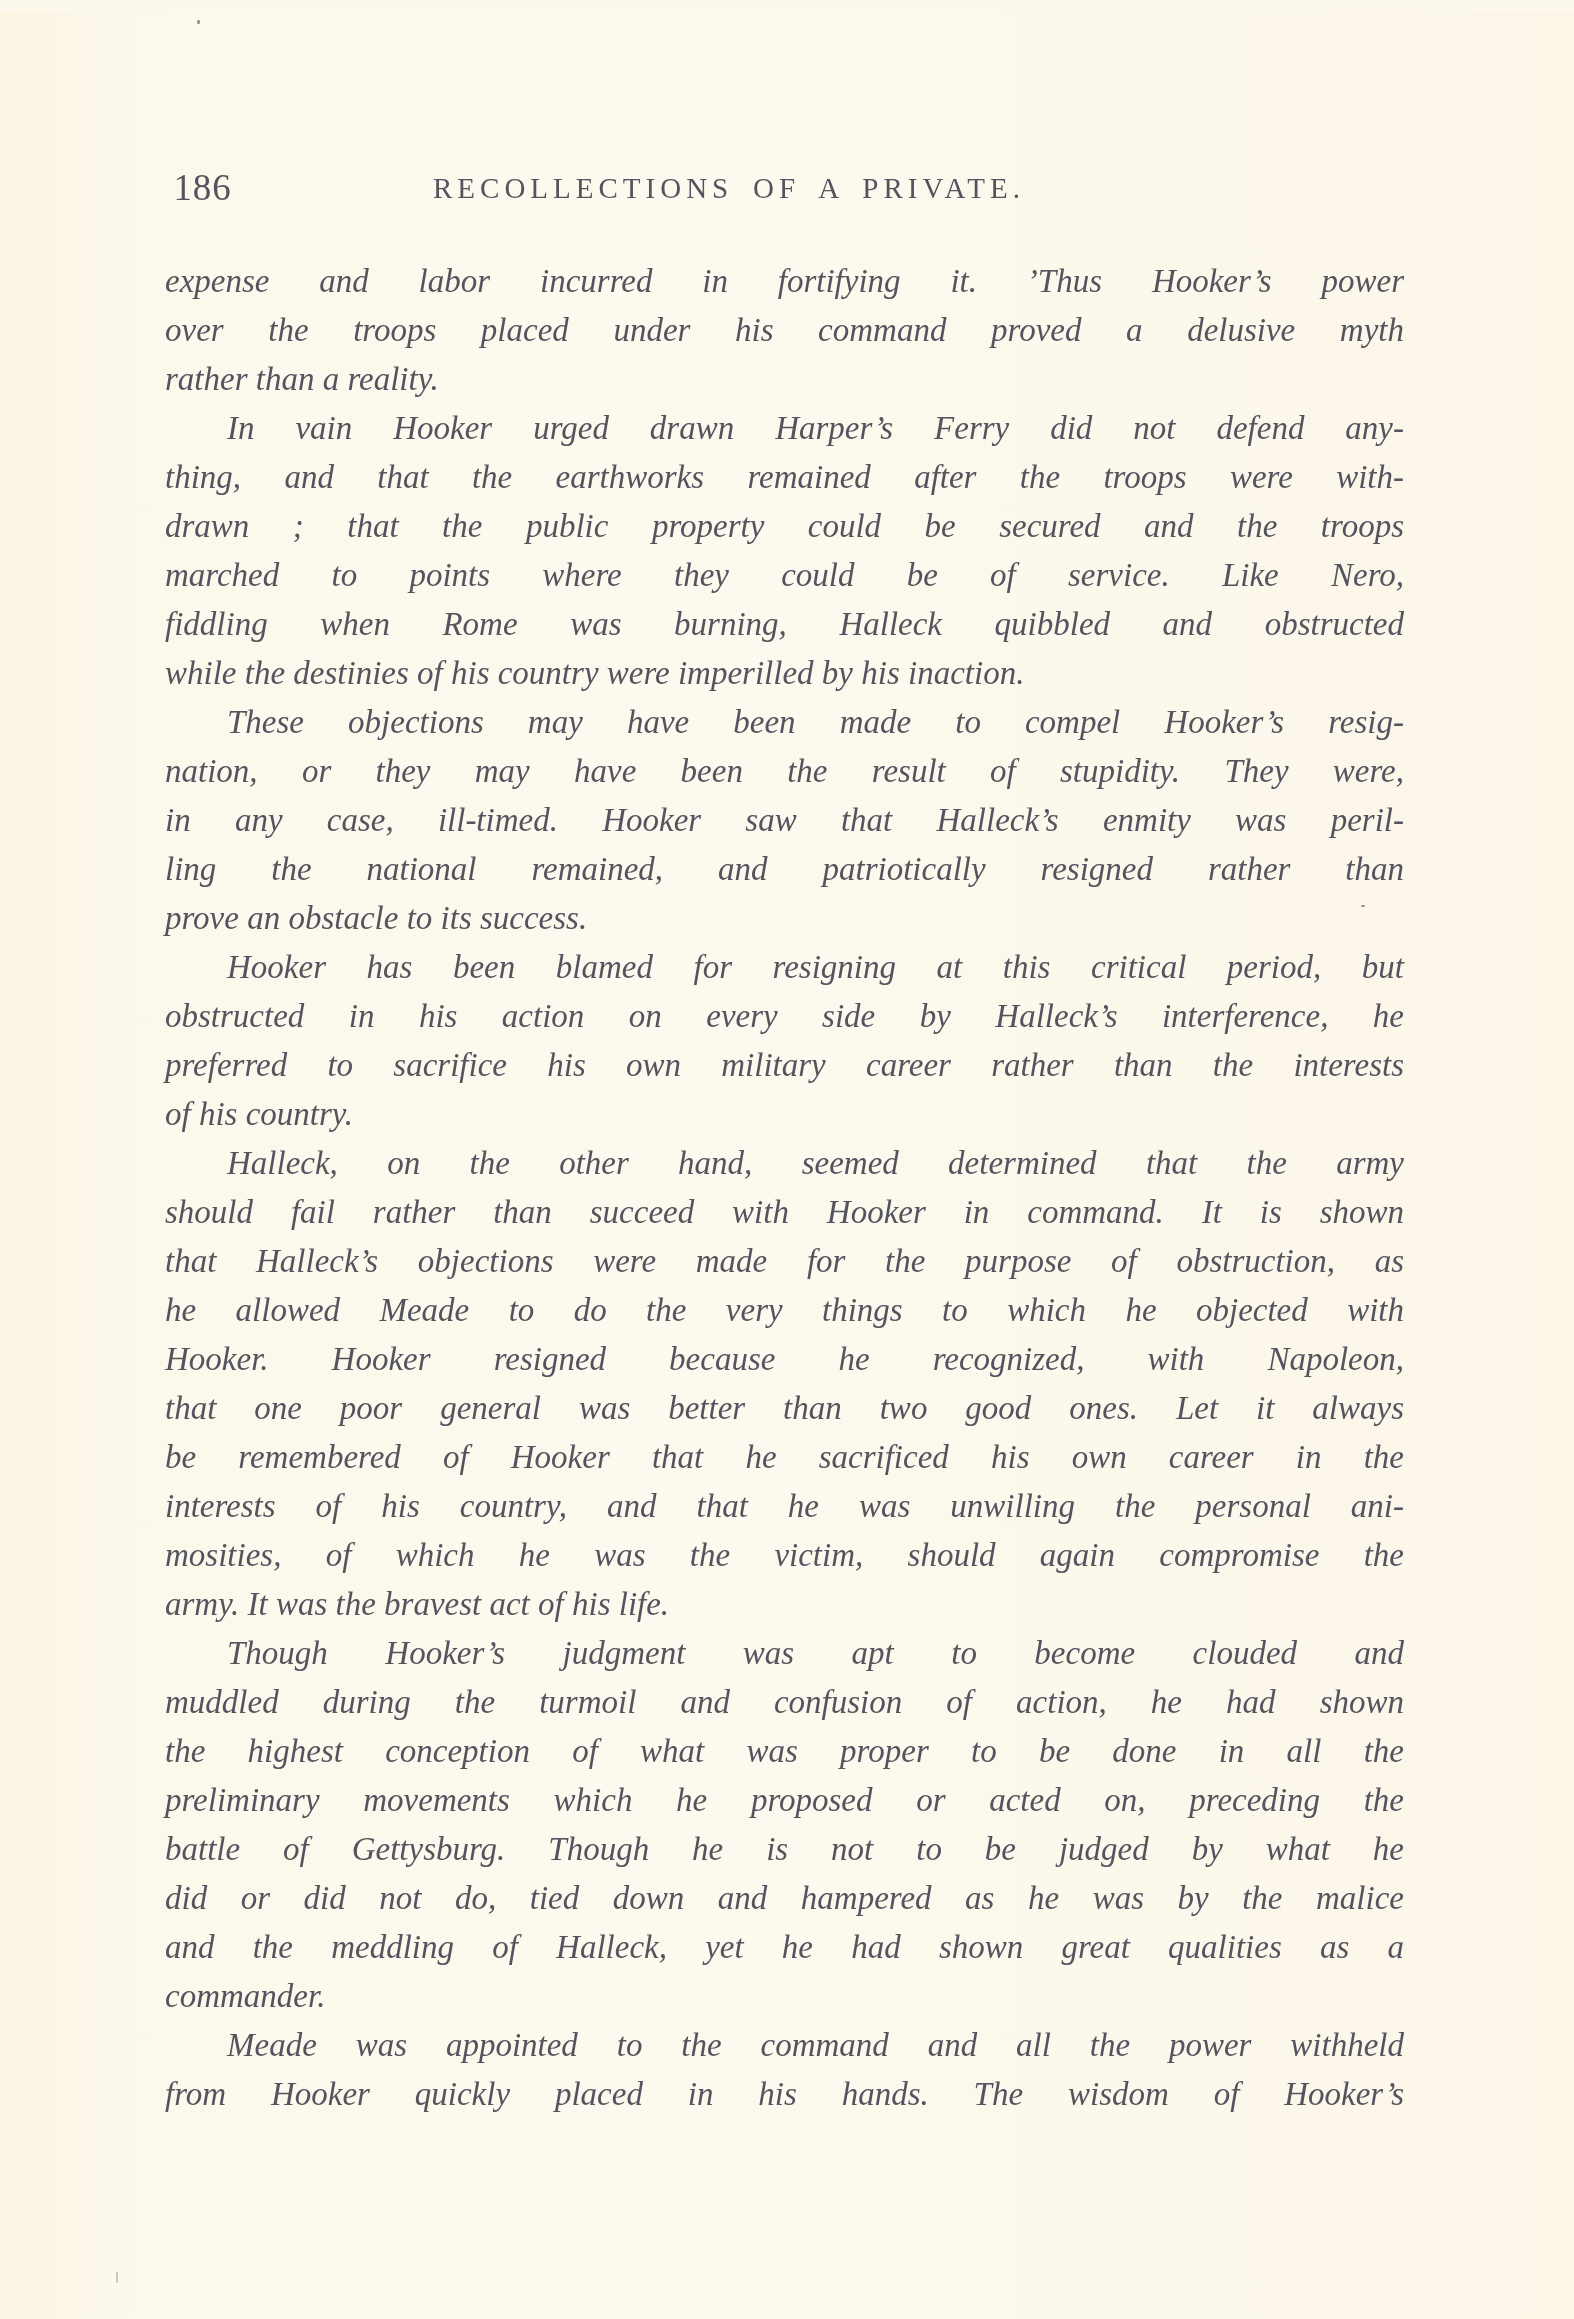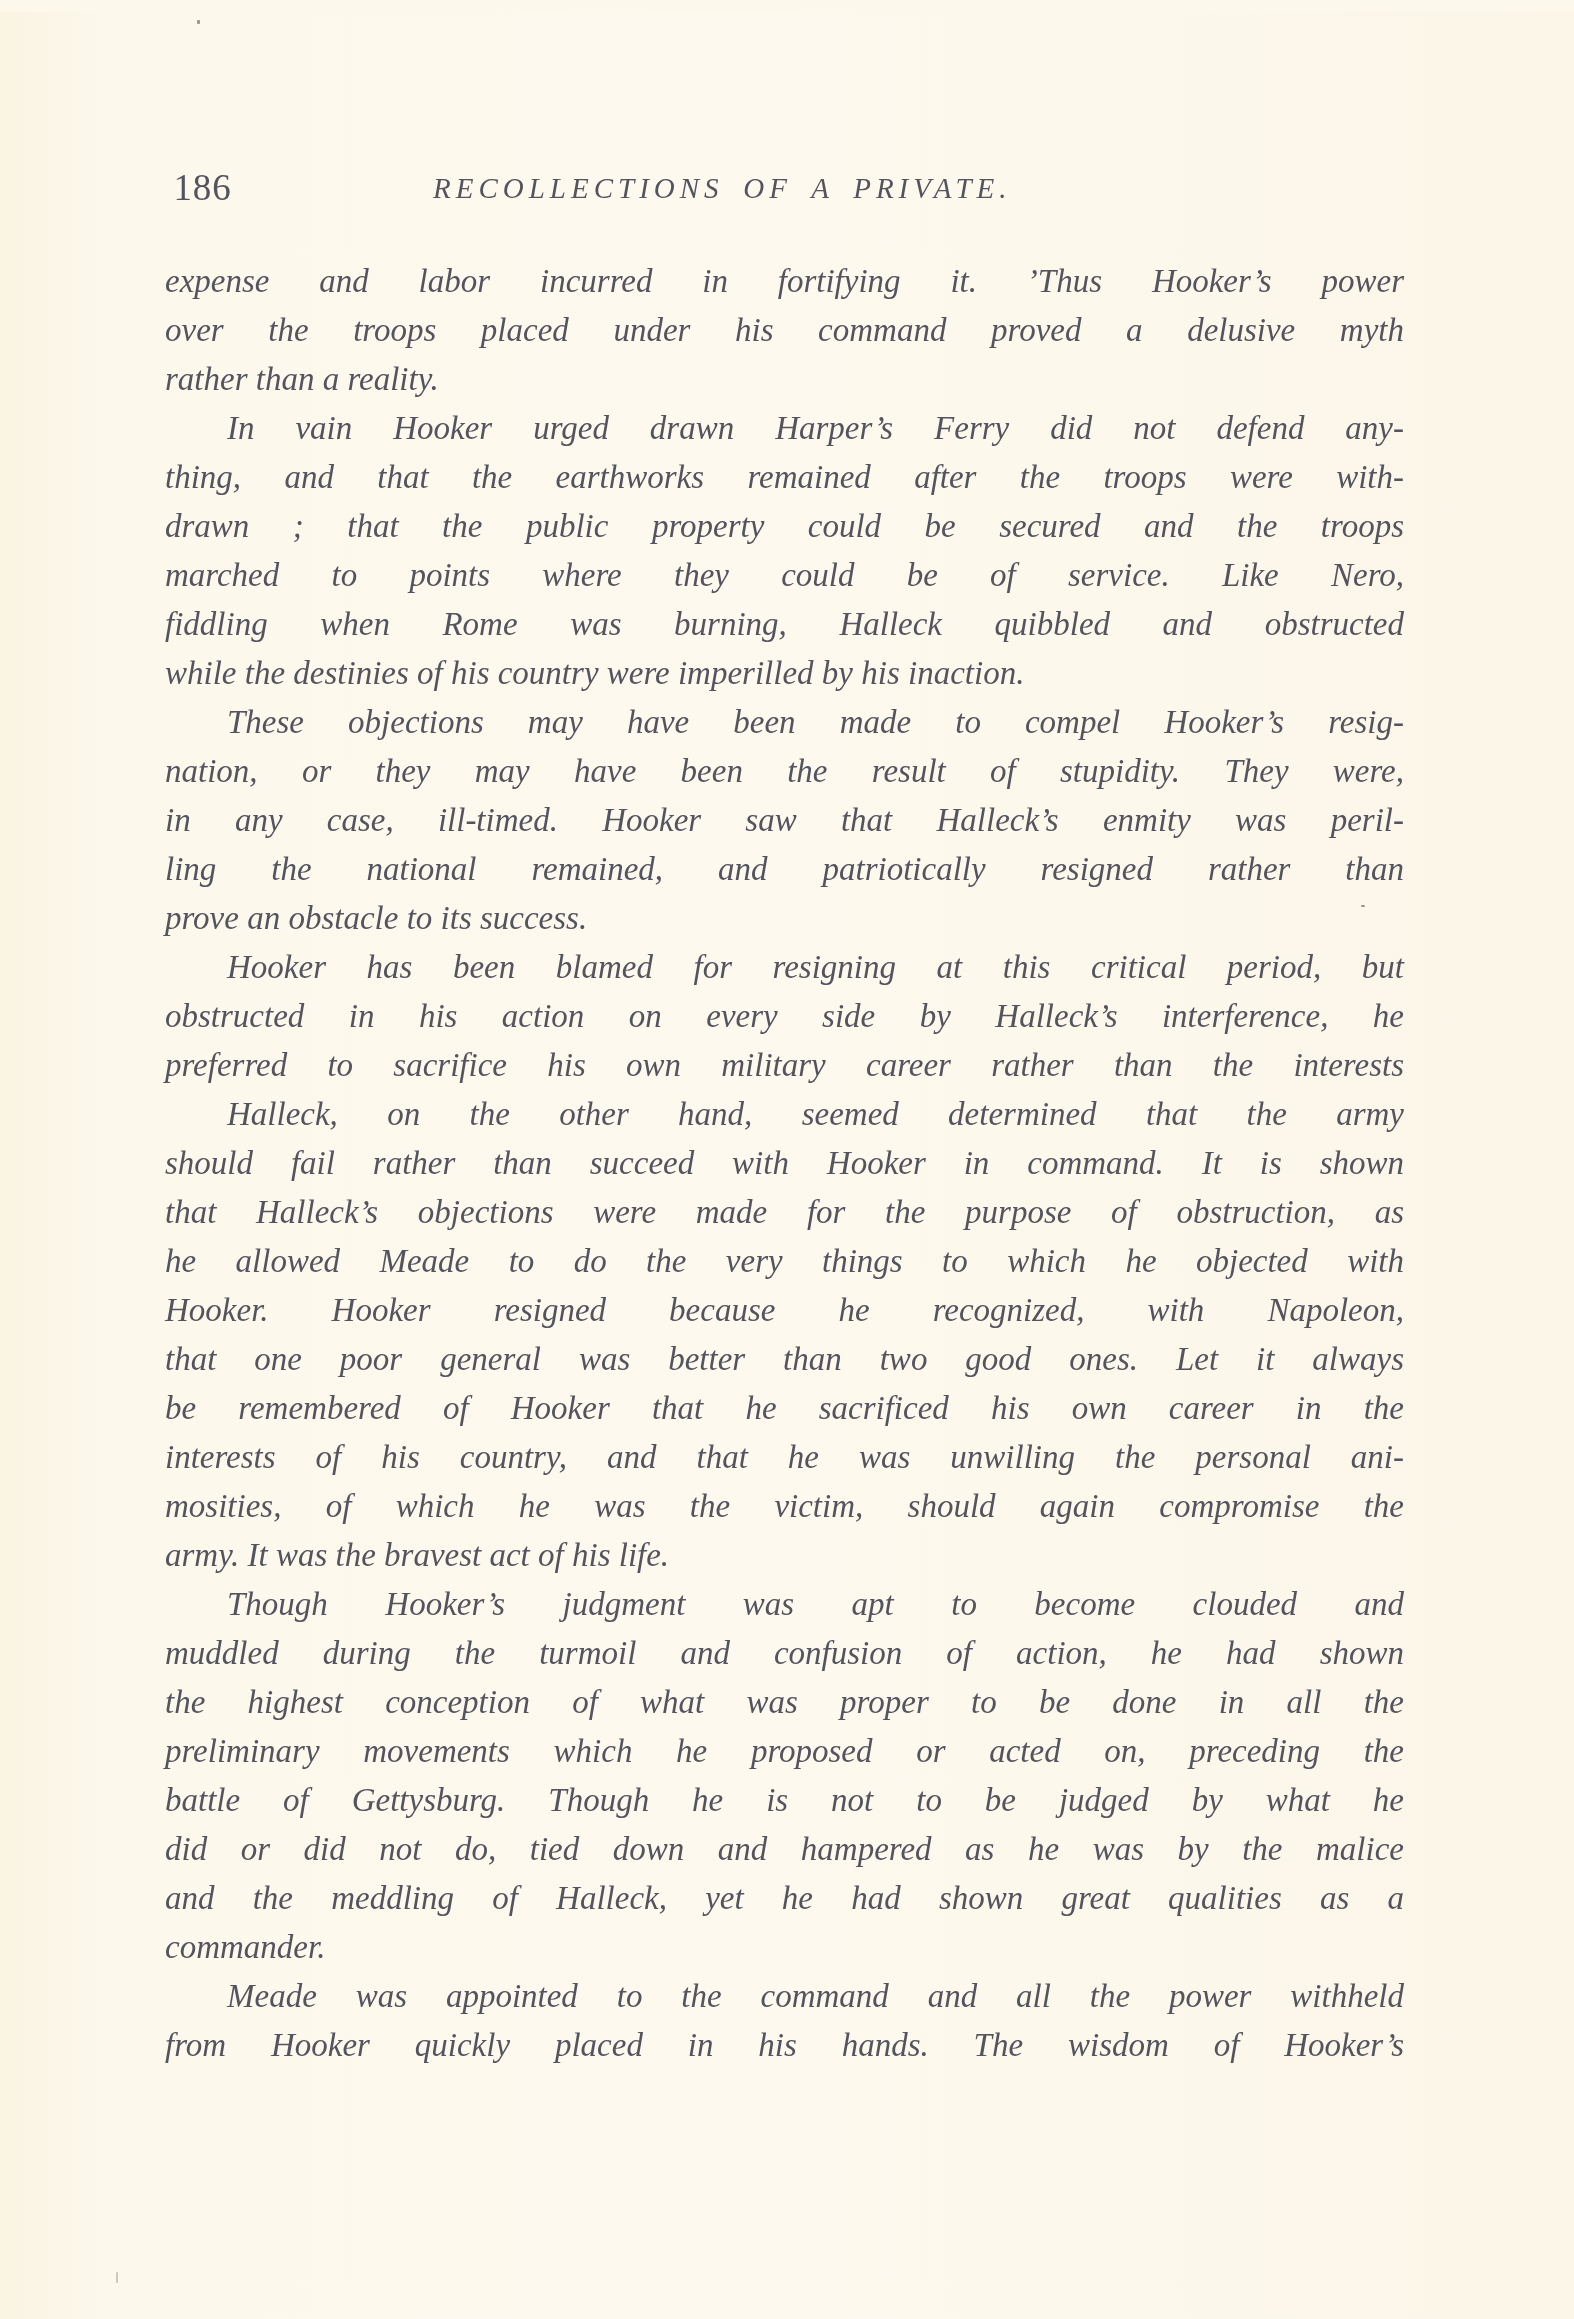--- a/index.html
+++ b/index.html
@@ -16,21 +16,21 @@
   }
   .running-head {
     position: absolute; left: 165px; top: 150px; width: 1246px; height: 56px;
   }
   .page-number {
     position: absolute; left: 8.4px; top: 0; font-size: 37px; line-height: 52px;
     letter-spacing: 0.9px;
   }
   .running-title {
     position: absolute; left: 268px; top: 0; font-size: 29px; line-height: 52px;
-    font-style: italic; letter-spacing: 5px; word-spacing: 7.5px;
+    letter-spacing: 5px; word-spacing: 7.5px;
   }
   .body-text {
     position: absolute; left: 165px; top: 245px; width: 1239px;
     font-size: 33px; line-height: 49px;
   }
   .paragraph {
     margin: 0; text-align: justify; text-align-last: left; font-style: italic;
   }
   .line { display: block; text-align: justify; text-align-last: justify; white-space: nowrap; }
   .line.last { text-align-last: left; }
@@ -71,20 +71,21 @@
       <span class="line first-in-para">These objections may have been made to compel Hooker’s resig-</span>
       <span class="line">nation, or they may have been the result of stupidity.  They were,</span>
       <span class="line">in any case, ill-timed.  Hooker saw that Halleck’s enmity was peril-</span>
       <span class="line">ling the national remained, and patriotically resigned rather than</span>
       <span class="line last">prove an obstacle to its success.</span>
     </p>
     <p class="paragraph">
       <span class="line first-in-para">Hooker has been blamed for resigning at this critical period, but</span>
       <span class="line">obstructed in his action on every side by Halleck’s interference, he</span>
       <span class="line">preferred to sacrifice his own military career rather than the interests</span>
+      <span class="line last">of his country.</span>
     </p>
     <p class="paragraph">
       <span class="line first-in-para">Halleck, on the other hand, seemed determined that the army</span>
       <span class="line">should fail rather than succeed with Hooker in command.  It is shown</span>
       <span class="line">that Halleck’s objections were made for the purpose of obstruction, as</span>
       <span class="line">he allowed Meade to do the very things to which he objected with</span>
       <span class="line">Hooker.  Hooker resigned because he recognized, with Napoleon,</span>
       <span class="line">that one poor general was better than two good ones.  Let it always</span>
       <span class="line">be remembered of Hooker that he sacrificed his own career in the</span>
       <span class="line">interests of his country, and that he was unwilling the personal ani-</span>

